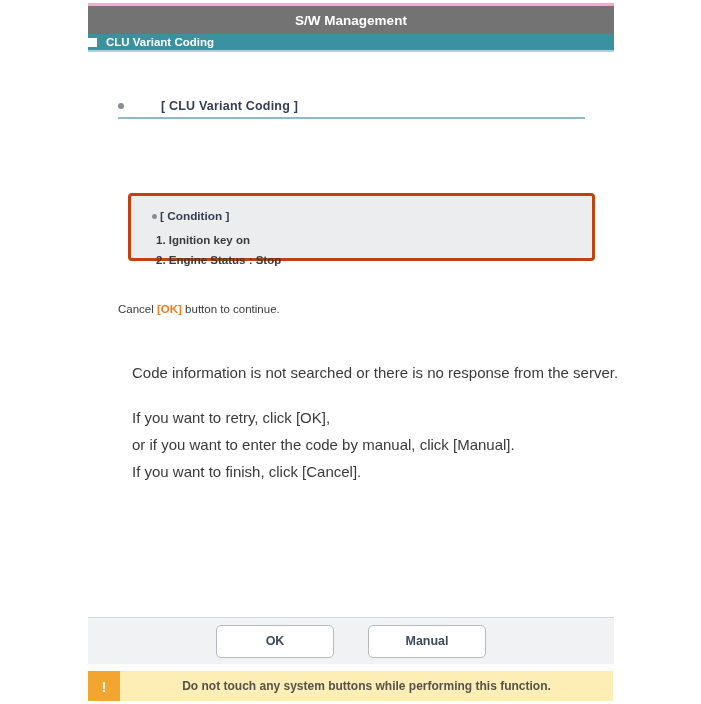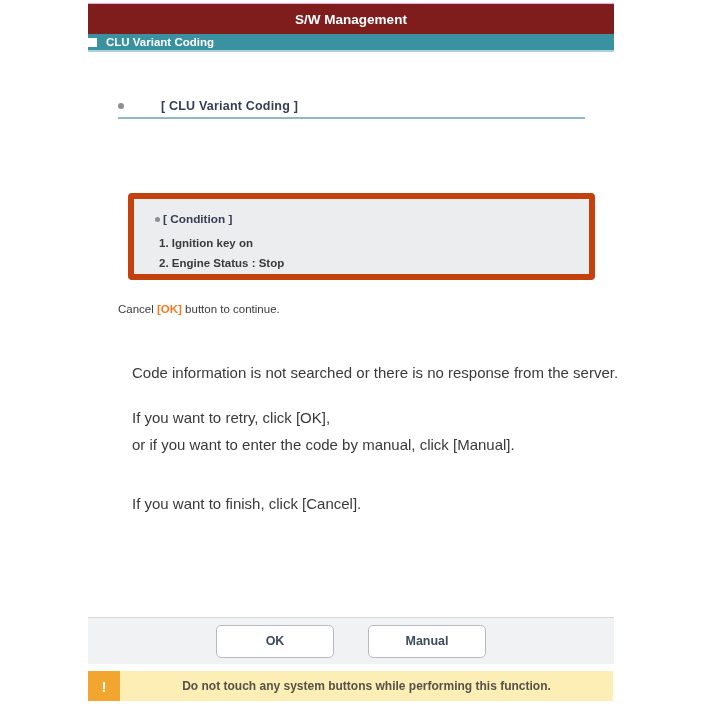--- a/index.html
+++ b/index.html
@@ -4,21 +4,21 @@
 <style>
   html,body { margin:0; padding:0; background:#ffffff; }
   .page {
     position:relative; width:701px; height:704px; background:#ffffff;
     font-family:"Liberation Sans", sans-serif; overflow:hidden;
   }
 
   
   .titlebar {
     position:absolute; left:88px; top:3px; width:526px; height:31px;
-    background:#7f1d1d; border-top:1px solid #f9a8d4;
+    background:#737373; border-top:3px solid #f9a8d4;
     color:#ffffff; font-weight:bold; font-size:13.5px;
     display:flex; align-items:center; justify-content:center; box-sizing:border-box;
   }
 
   
   .subheader {
     position:absolute; left:88px; top:34px; width:526px; height:18px;
     background:#3a91a0; border-bottom:2px solid #aed2dc;
     color:#ffffff; font-weight:bold; font-size:11.5px;
     display:flex; align-items:center; box-sizing:border-box;
@@ -37,39 +37,39 @@
     position:absolute; left:118px; top:117px; width:467px; height:2px; background:#8fb9cb;
   }
 
   .desc {
     position:absolute; left:118px; top:130px; width:470px; margin:0;
     font-size:11.5px; color:#3a3a3a; line-height:18.5px;
   }
 
   
   .condition-box {
-    position:absolute; left:128px; top:193px; width:467px; height:87px;
-    background:#ebedef; border:6px solid #c2410c; border-radius:4px;
+    position:absolute; left:128px; top:193px; width:467px; height:68px;
+    background:#ebedef; border:3px solid #c2410c; border-radius:4px;
     box-sizing:border-box; padding:13px 10px 0 21px;
     font-size:11.5px; color:#3a3a3a;
   }
   .cond-title {
     display:flex; align-items:center; font-weight:bold; font-size:11.8px;
     color:#333e54; margin-bottom:7px;
   }
   .cond-item { line-height:20px; padding-left:4px;font-weight:bold; }
 
   .press { position:absolute; left:118px; top:303px; margin:0; font-size:11.5px; color:#3a3a3a; }
   .hl { color:#f47b20; font-weight:bold; }
 
   .msg { position:absolute; left:132px; margin:0; font-size:15px; color:#3a3a3a; }
   .m0 { top:364px; }
   .m1 { top:409px; }
   .m2 { top:436px; }
-  .m3 { top:463px;margin-top:32px; }
+  .m3 { top:463px; }
 
   
   .footer {
     position:absolute; left:88px; top:617px; width:526px; height:47px;
     background:#f1f2f3; border-top:1px solid #d6d7d9; box-sizing:border-box;
     display:flex; align-items:center; justify-content:center; gap:34px;
   }
   .btn {
     width:118px; height:33px; background:#ffffff;
     border:1px solid #b6bac0; border-radius:5px;

